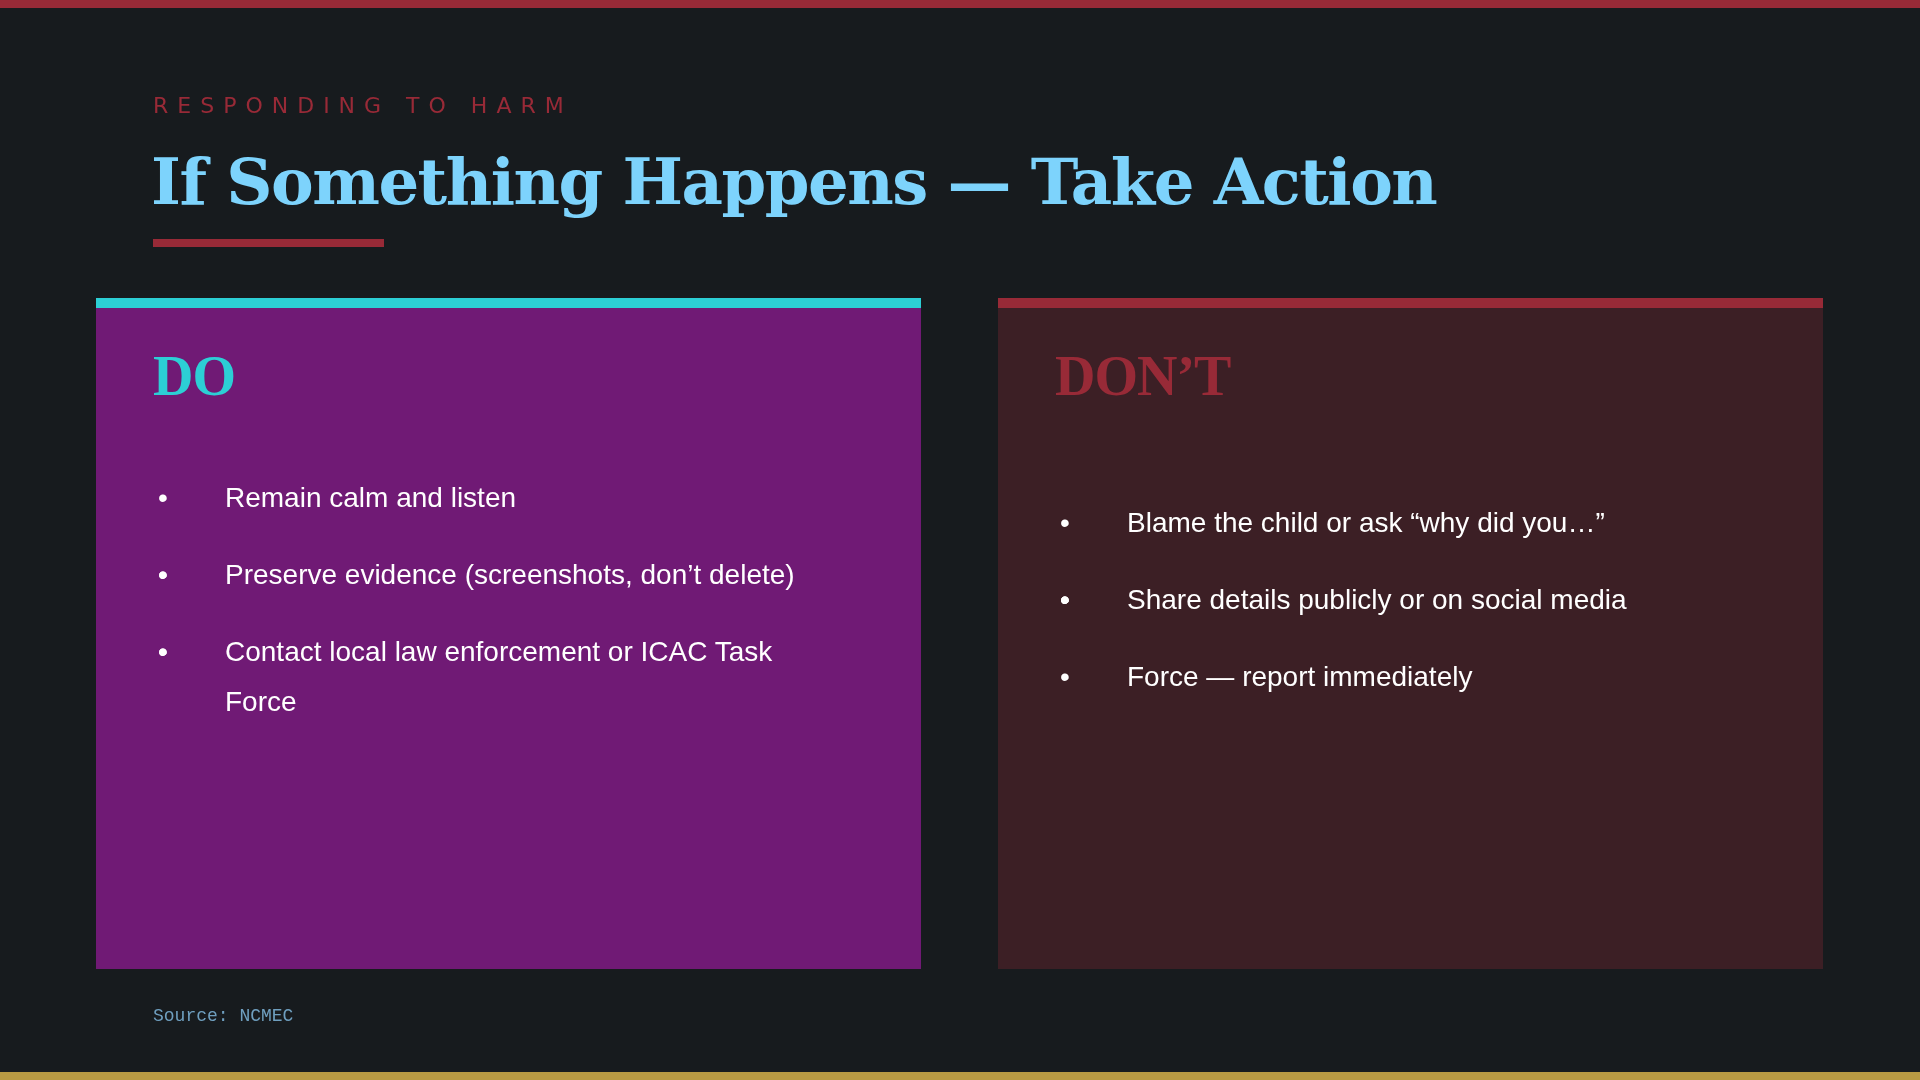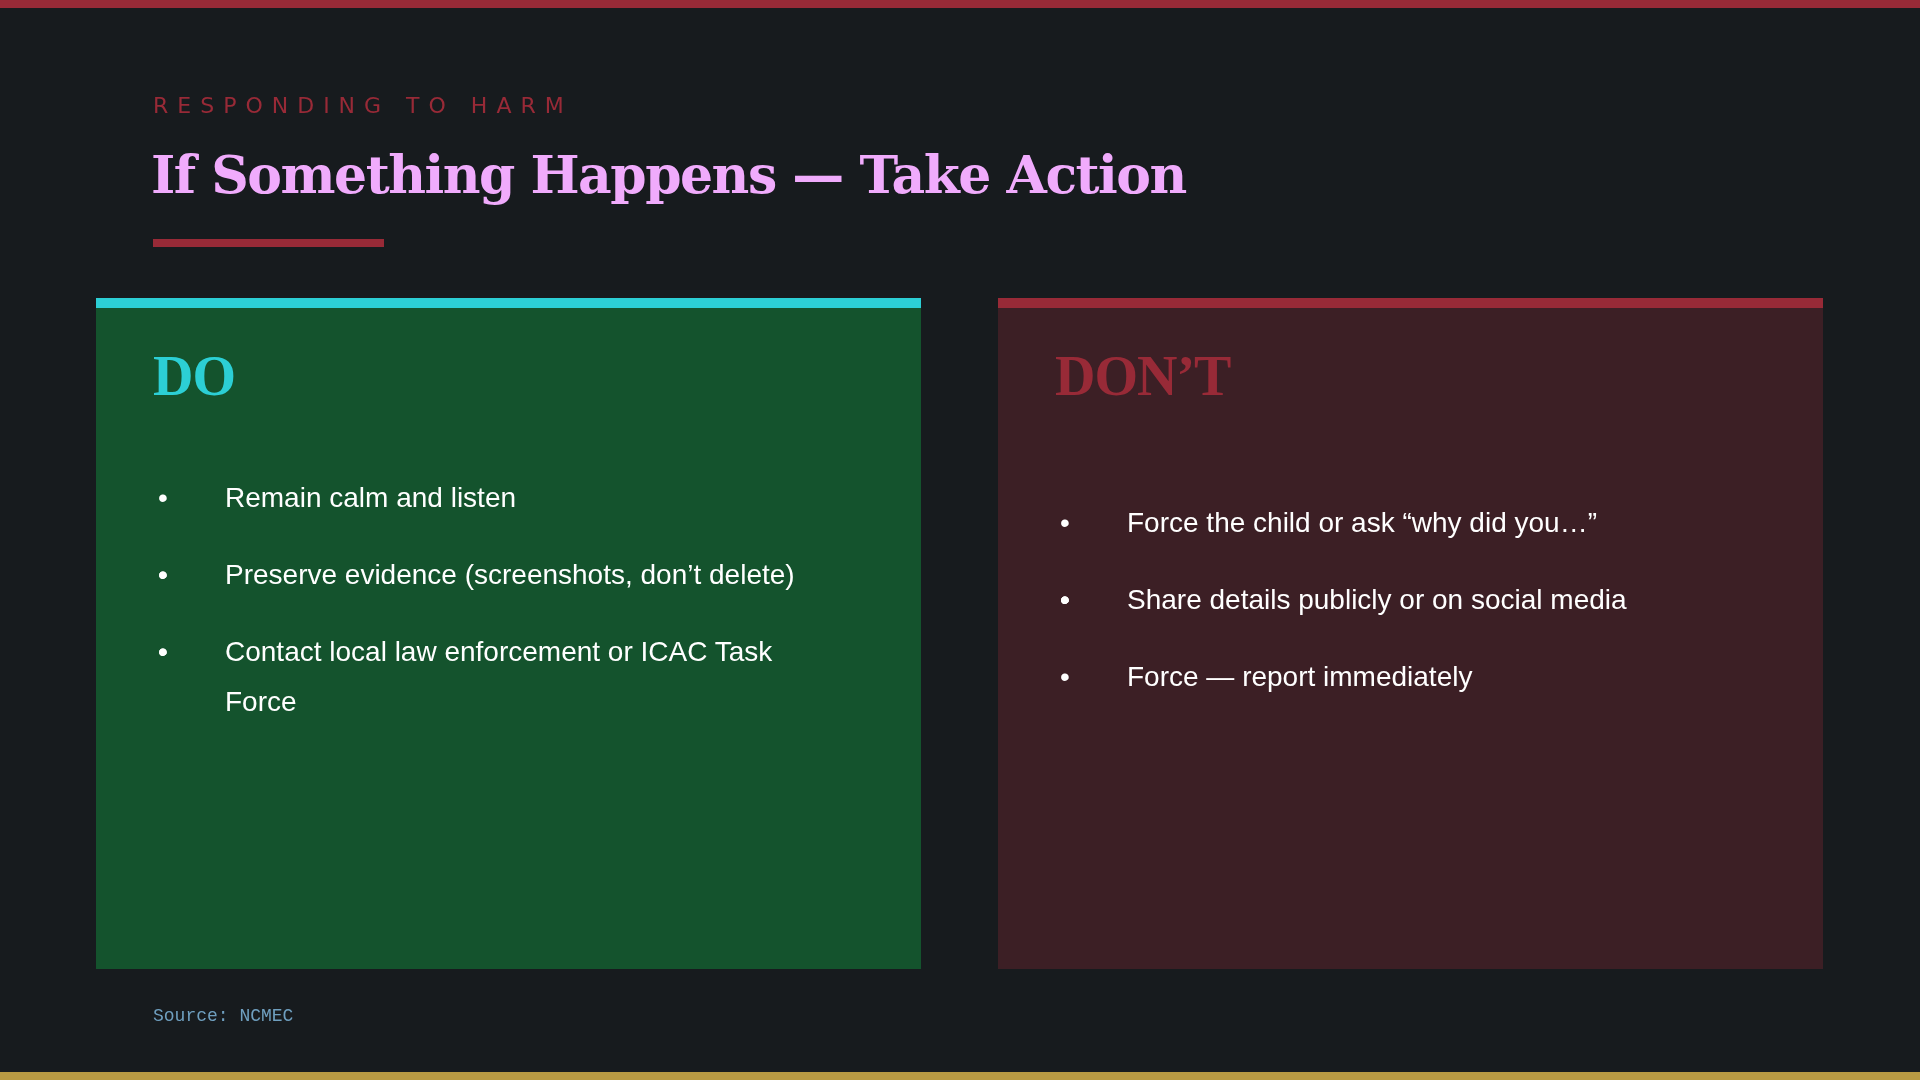--- a/index.html
+++ b/index.html
@@ -11,29 +11,29 @@
   .top-bar { position: absolute; left: 0; top: 0; width: 1920px; height: 8px; background: #982a37; }
   .bottom-bar { position: absolute; left: 0; bottom: 0; width: 1920px; height: 8px; background: #b99a43; }
   .eyebrow {
     position: absolute; left: 153px; top: 93px;
     color: #982a37; font-size: 22px; letter-spacing: 9px;
     font-family: "DejaVu Sans", sans-serif;
     text-align: right;
   }
   .title {
     position: absolute; left: 151px; top: 144px; margin: 0;
-    color: #f0abfc; font-size: 52px; font-weight: bold; white-space: nowrap;
+    color: #7dd3fc; font-size: 64px; font-weight: bold; white-space: nowrap;
     font-family: "DejaVu Serif", "Liberation Serif", serif; letter-spacing: -1.5px;
   }
   .title-underline { position: absolute; left: 153px; top: 239px; width: 231px; height: 8px; background: #982a37; }
   .card {
     position: absolute; top: 298px; width: 825px; height: 671px;
   }
   .card .accent { position: absolute; left: 0; top: 0; width: 100%; height: 10px; }
-  .card-do { left: 96px; background: #14532d; }
+  .card-do { left: 96px; background: #701a75; }
   .card-do .accent { background: #2ccfd5; }
   .card-dont { left: 998px; background: #3c1f25; }
   .card-dont .accent { background: #982a37; }
   .card-heading {
     position: absolute; left: 57px; top: 46px; margin: 0;
     font-family: "Liberation Serif", "DejaVu Serif", serif; font-weight: bold;
     font-size: 56px; letter-spacing: -1px;
   }
   .card-do .card-heading { color: #2ccfd5; }
   .card-dont .card-heading { color: #982a37; }
@@ -87,21 +87,21 @@
     </li>
   </ul>
 </section>
 
 <section class="card card-dont">
   <div class="accent"></div>
   <h2 class="card-heading">DON’T</h2>
   <ul class="items">
     <li class="item">
       <span class="bullet">•</span>
-      <span>Force the child or ask “why did you…”</span>
+      <span>Blame the child or ask “why did you…”</span>
     </li>
     <li class="item">
       <span class="bullet">•</span>
     </li>
     <li class="item">
       <span class="bullet">•</span>
     </li>
     <li class="item">
       <span class="bullet">•</span>
       <span>Share details publicly or on social media</span>

